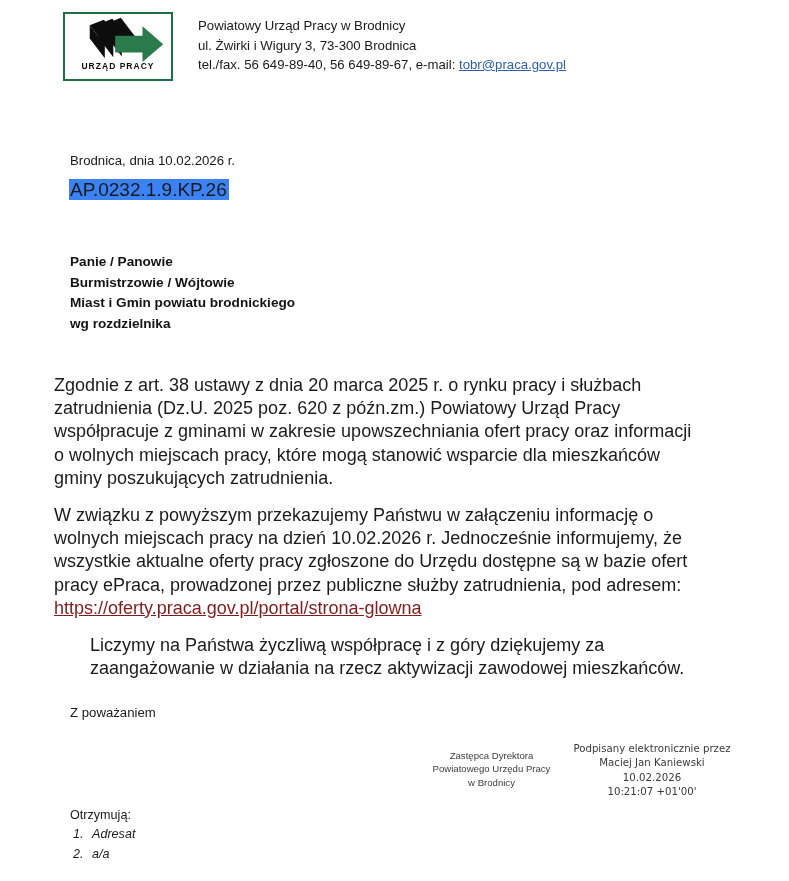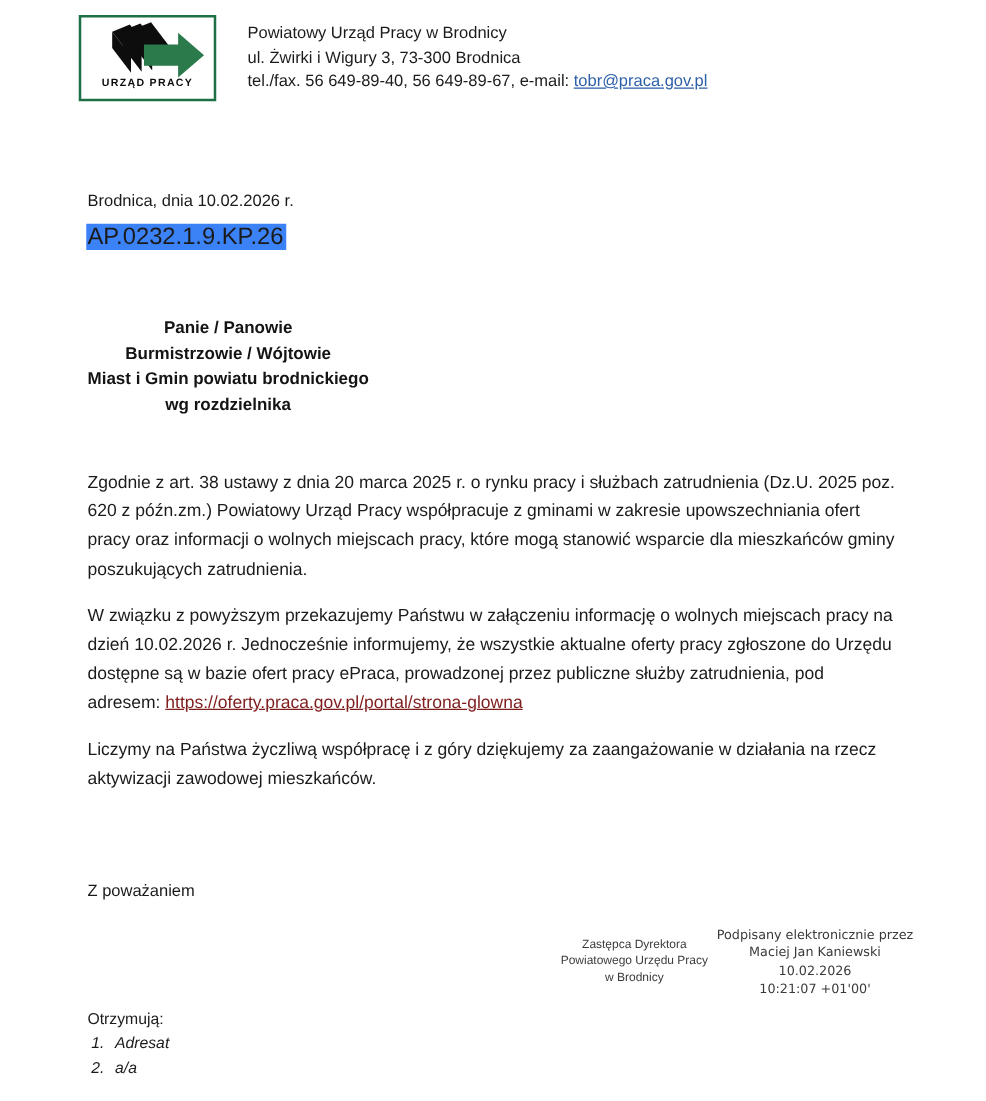--- a/index.html
+++ b/index.html
@@ -70,55 +70,54 @@
 
   
   .addressee {
     position: absolute;
     left: 70px;
     top: 252px;
     font-size: 13.6px;
     font-weight: bold;
     line-height: 20.6px;
     color: #141414;
-    text-align: center;
   }
   .addressee span { display: block; }
 
   
   .body-text {
     position: absolute;
-    left: 70px;
+    left: 54px;
     top: 374px;
     width: 650px;
-    font-size: 14px;
+    font-size: 18px;
     line-height: 23.2px;
     color: #1b1b1b;
     text-align: left;
   }
   .body-text p { margin: 0 0 14px 0; }
-  .body-text p.tight { margin-bottom: 13px; }
+  .body-text p.tight { margin-bottom: 13px; margin-left: 36px; }
   .url-link {
     color: #7f1d1d;
     text-decoration: underline;
   }
 
   
   .closing {
     position: absolute;
     left: 70px;
     top: 703px;
     font-size: 13.2px;
     line-height: 19px;
   }
 
   
   .sig-title {
     position: absolute;
-    left: 425px;
+    left: 409px;
     top: 749px;
     width: 165px;
     text-align: center;
     font-size: 9.6px;
     line-height: 13.4px;
     color: #3c3c3c;
   }
   .sig-title span { display: block; }
 
   .sig-stamp {

